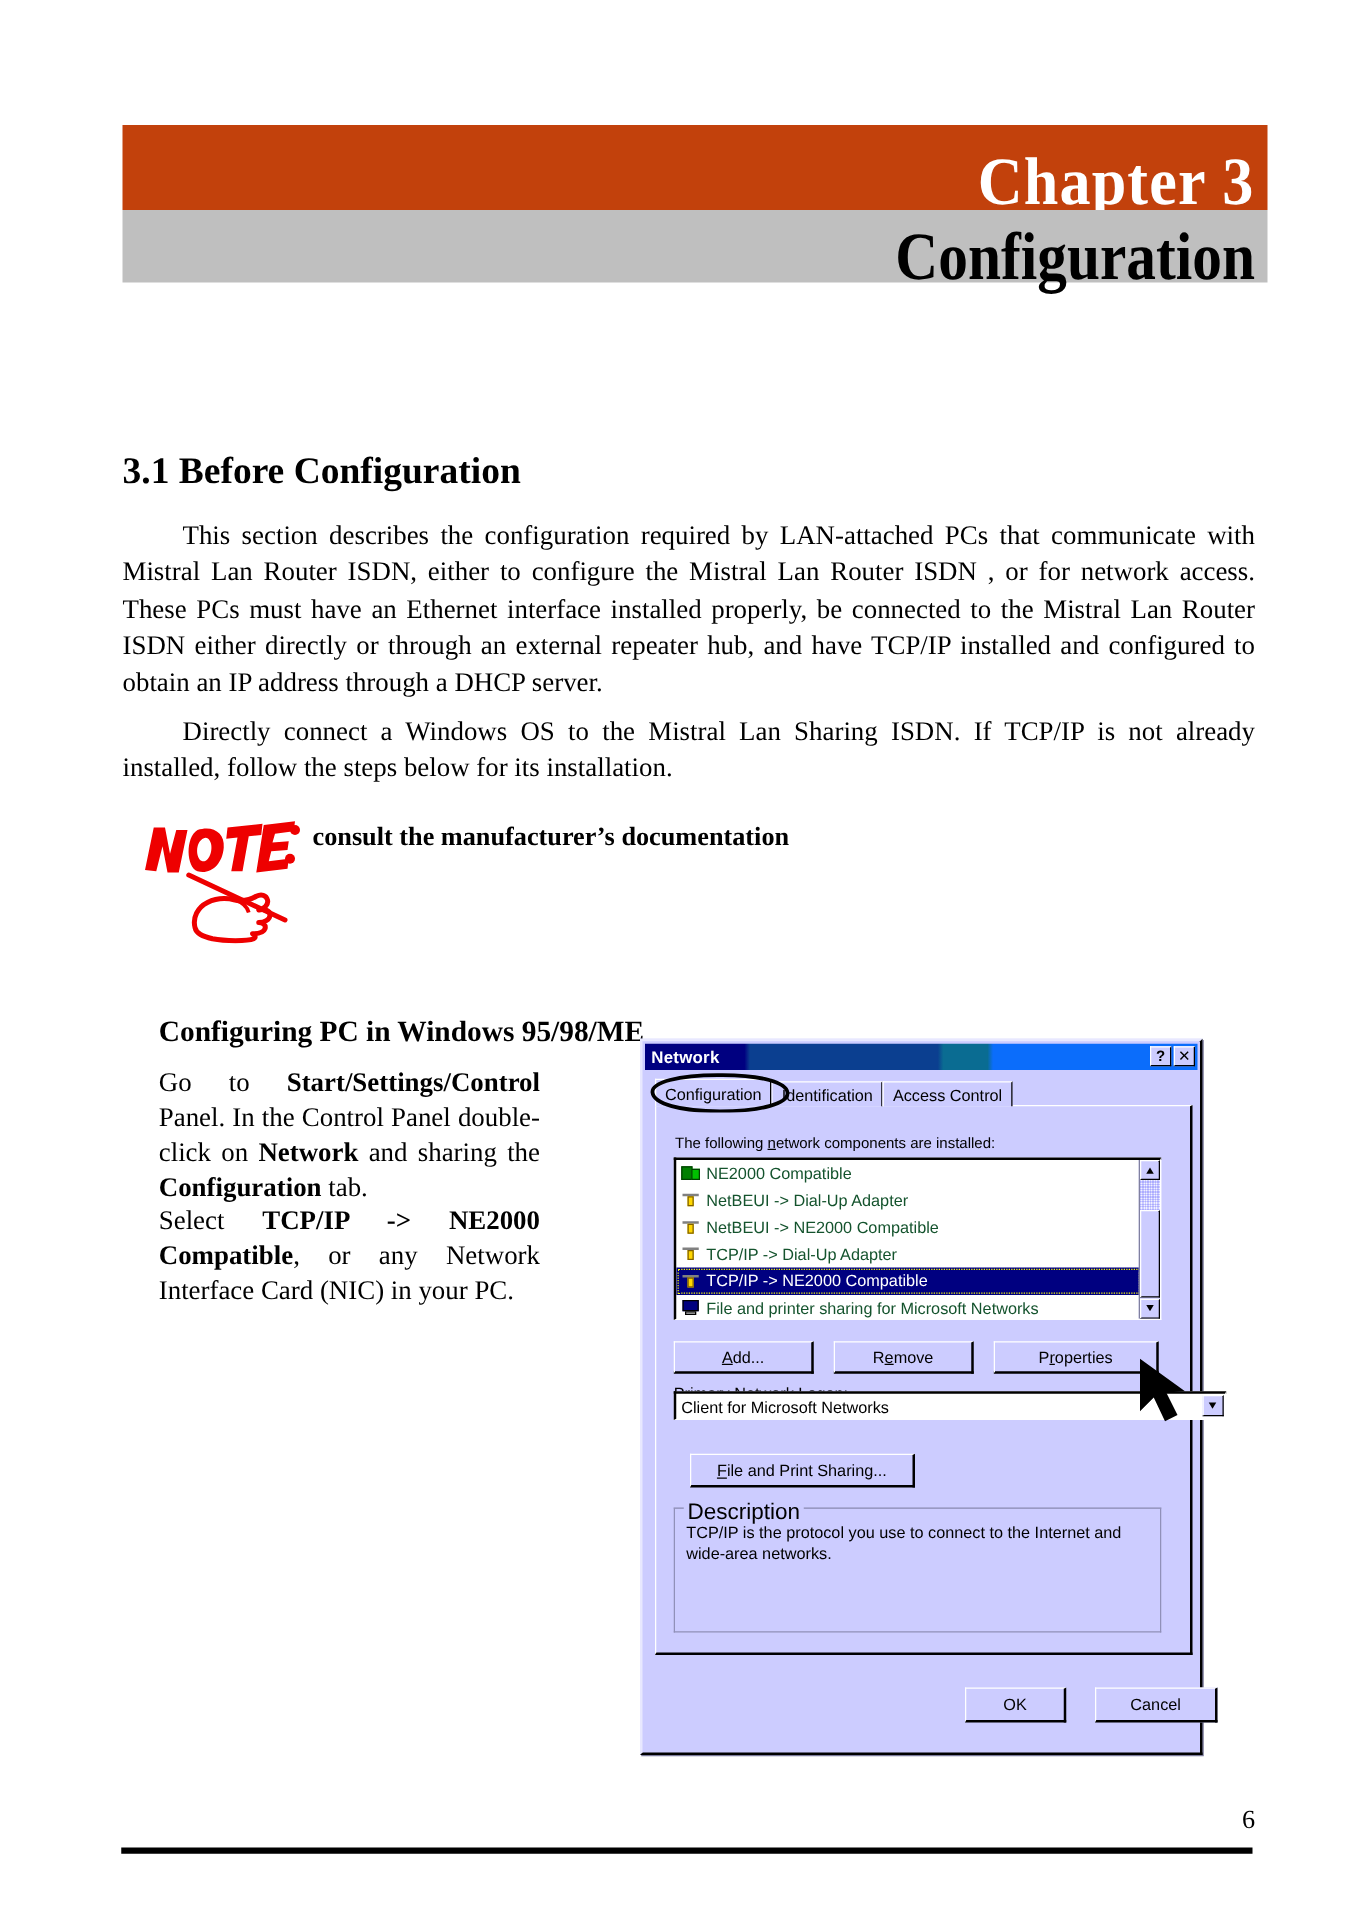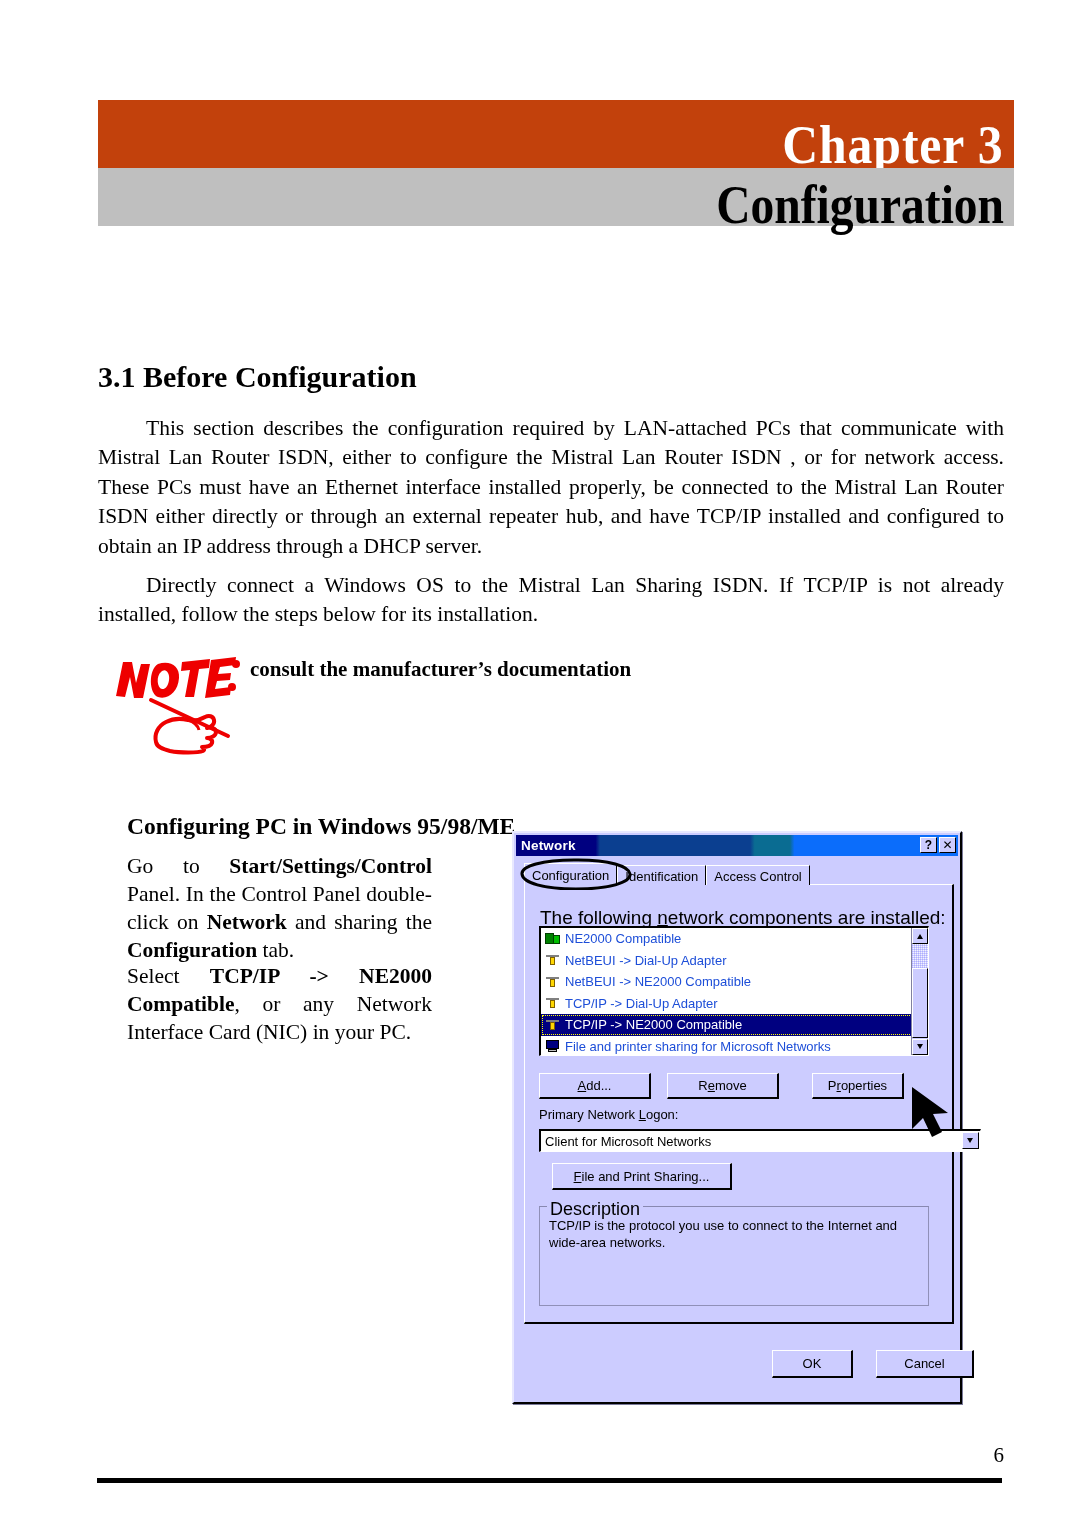--- a/index.html
+++ b/index.html
@@ -228,21 +228,21 @@
     border-top: 1px solid #ffffff;
     border-left: 1px solid #ffffff;
     border-right: 2px solid #000;
     border-bottom: 2px solid #000;
     box-sizing: border-box;
   }
 
   #lbl-components {
     position: absolute;
     left: 26px; top: 74px;
-    font-size: 19px;
+    font-size: 12px;
   }
   .u { text-decoration: underline; }
 
   
   #components-list {
     position: absolute;
     left: 25px; top: 93px;
     width: 390px; height: 130px;
     background: #ffffff;
     border-top: 2px solid #000000;
@@ -257,21 +257,21 @@
     left: 0; top: 0;
     width: 372px;
   }
   .list-item {
     height: 21.5px;
     display: flex;
     align-items: center;
     padding-left: 3px;
     font-size: 13px;
     white-space: nowrap;
-    color: #1d4ed8;
+    color: #14532d;
   }
   .list-item.selected {
     background: #000080;
     color: #ffffff;
     outline: 1px dotted #ffff00;
     outline-offset: -2px;
   }
   .li-label { padding-left: 4px; }
 
   
@@ -375,31 +375,31 @@
     border-bottom: 2px solid #000000;
     box-sizing: border-box;
     font-family: "Liberation Sans", "DejaVu Sans", sans-serif;
     font-size: 13px;
     text-align: center;
     color: #000;
     display: flex; align-items: center; justify-content: center;
   }
   #btn-add       { left: 25px;  top: 240px; width: 112px; height: 26px; }
   #btn-remove    { left: 153px; top: 240px; width: 112px; height: 26px; }
-  #btn-properties{ left: 298px; top: 240px; width: 92px; height: 26px; }
+  #btn-properties{ left: 281px; top: 240px; width: 132px; height: 26px; }
 
   #lbl-logon {
     position: absolute;
     left: 25px; top: 274px;
     font-size: 13px;
   }
   
   #combo-logon {
     position: absolute;
-    left: 25px; top: 296px;
+    left: 25px; top: 280px;
     width: 442px; height: 23px;
     background: #ffffff;
     border-top: 2px solid #000000;
     border-left: 2px solid #000000;
     border-right: 1px solid #ffffff;
     border-bottom: 1px solid #ffffff;
     box-sizing: border-box;
     display: flex; align-items: center;
   }
   #combo-logon-value {

